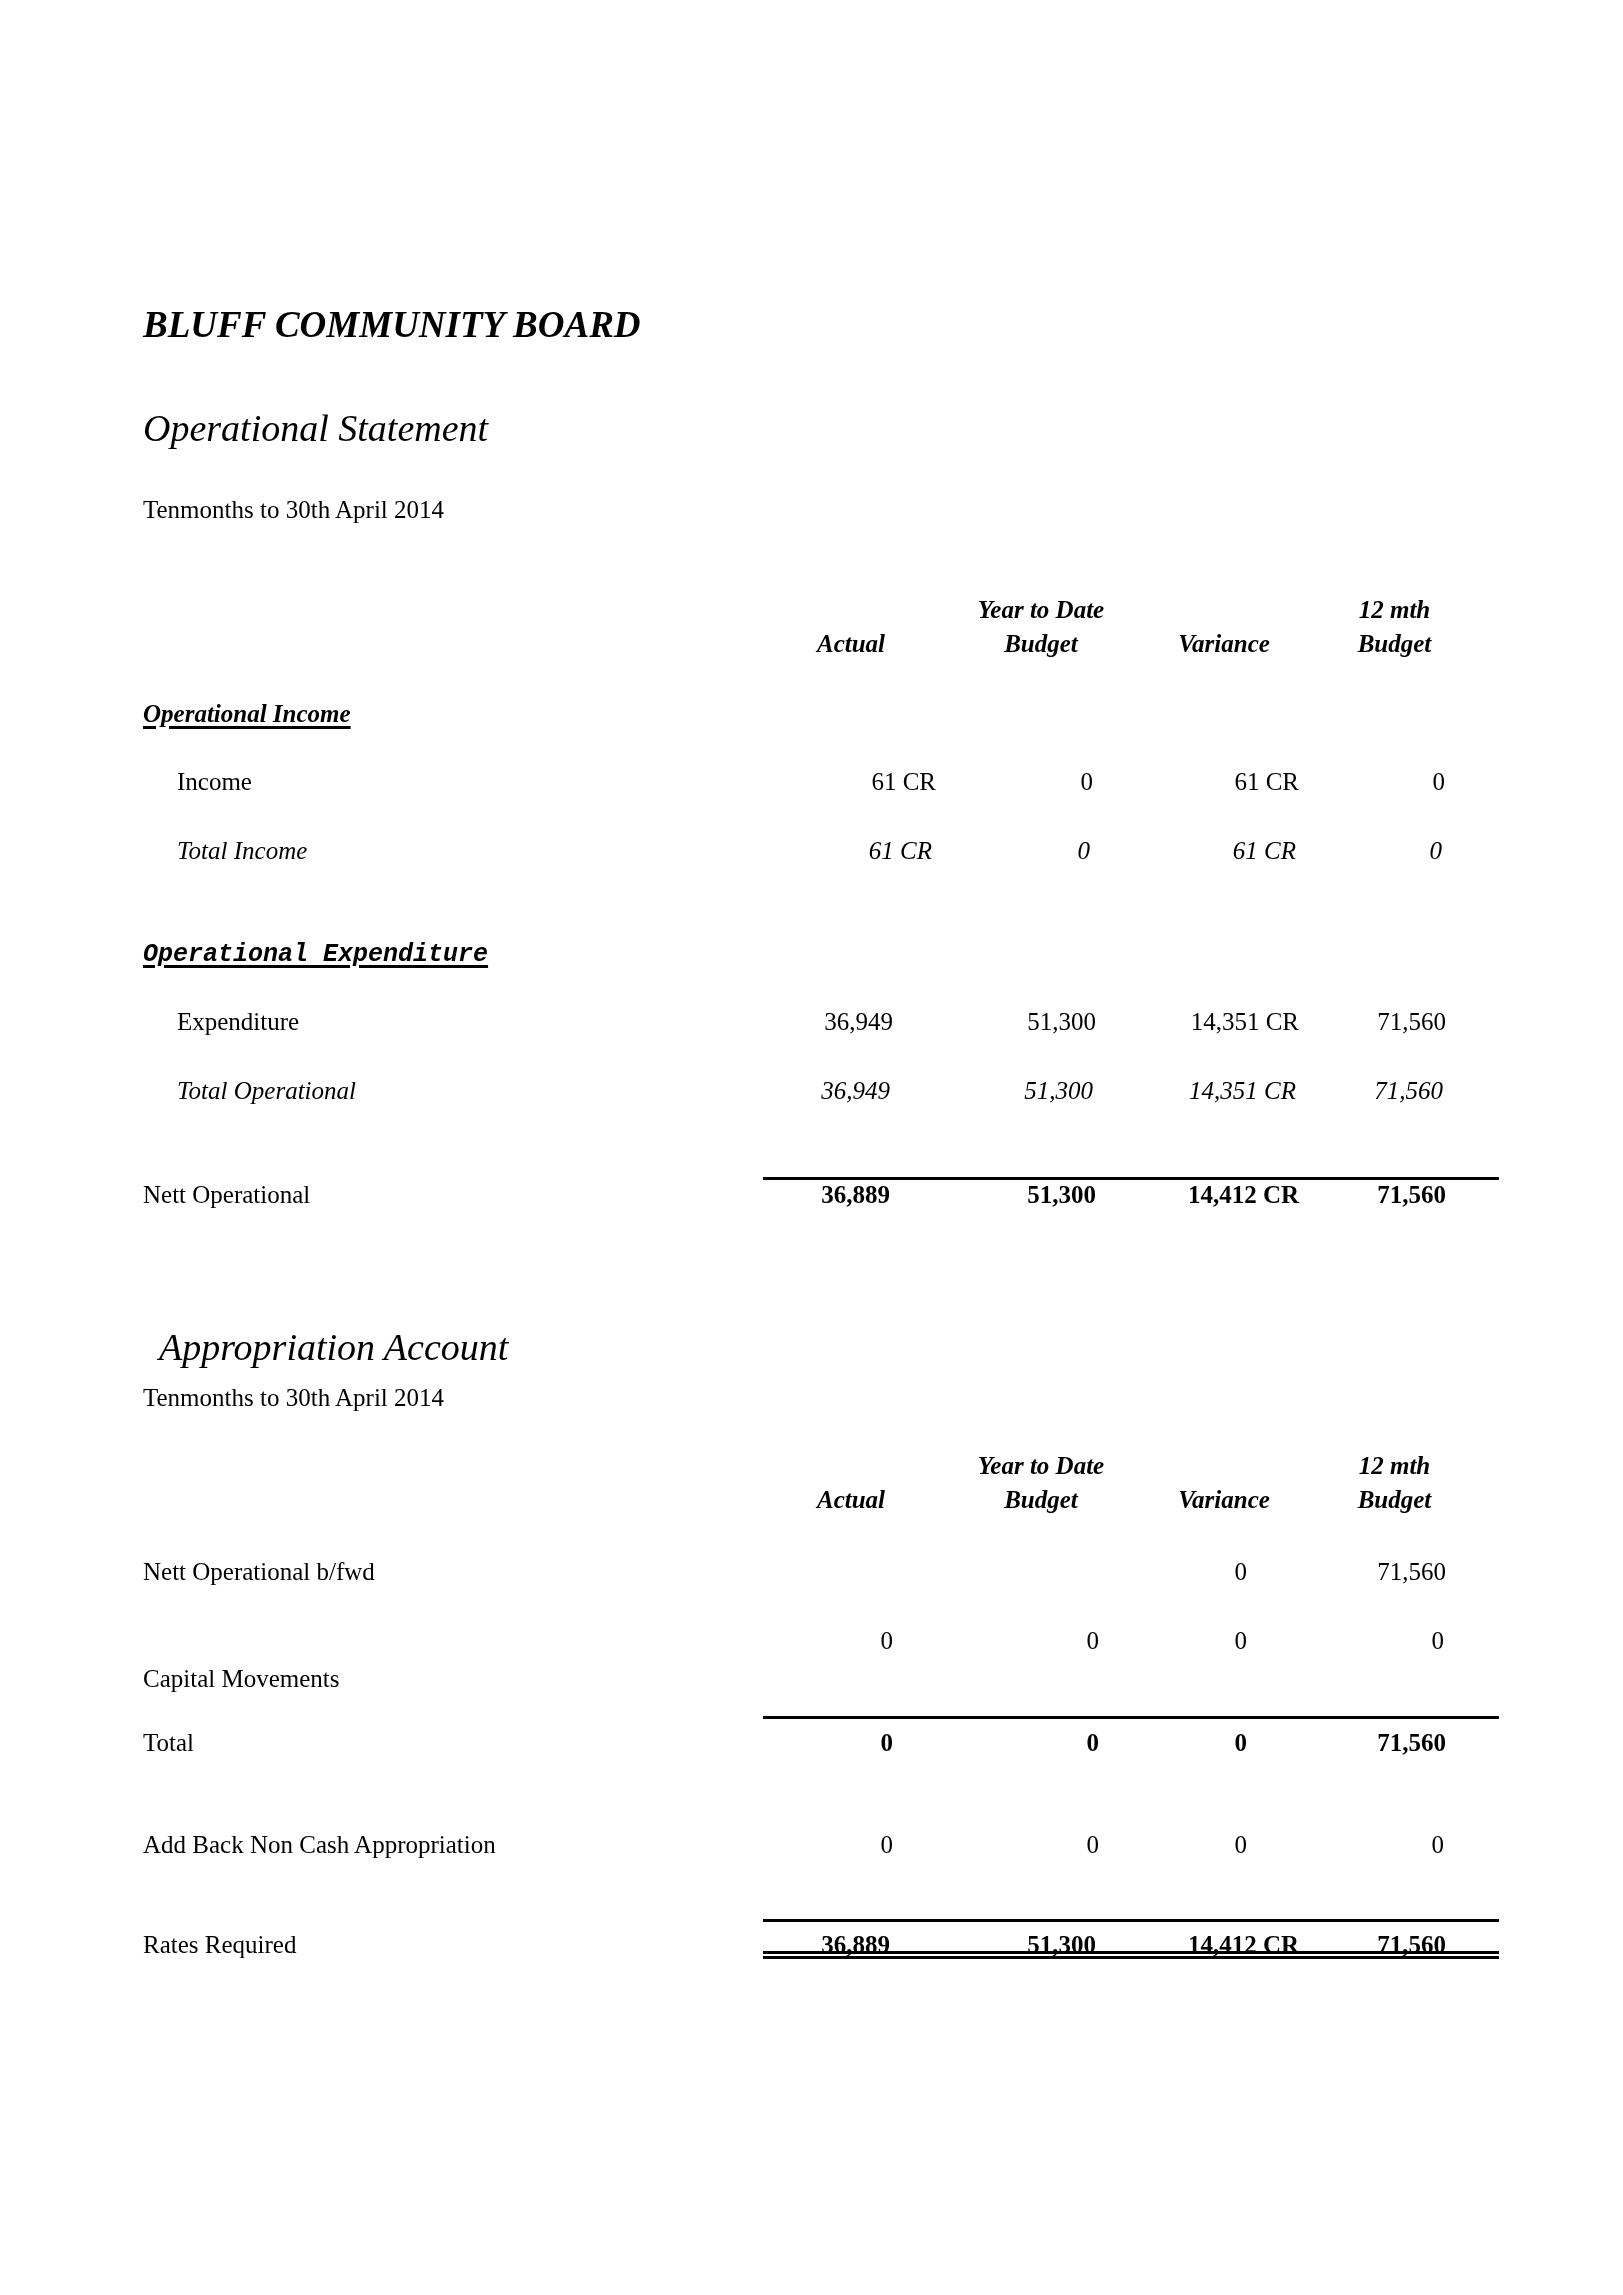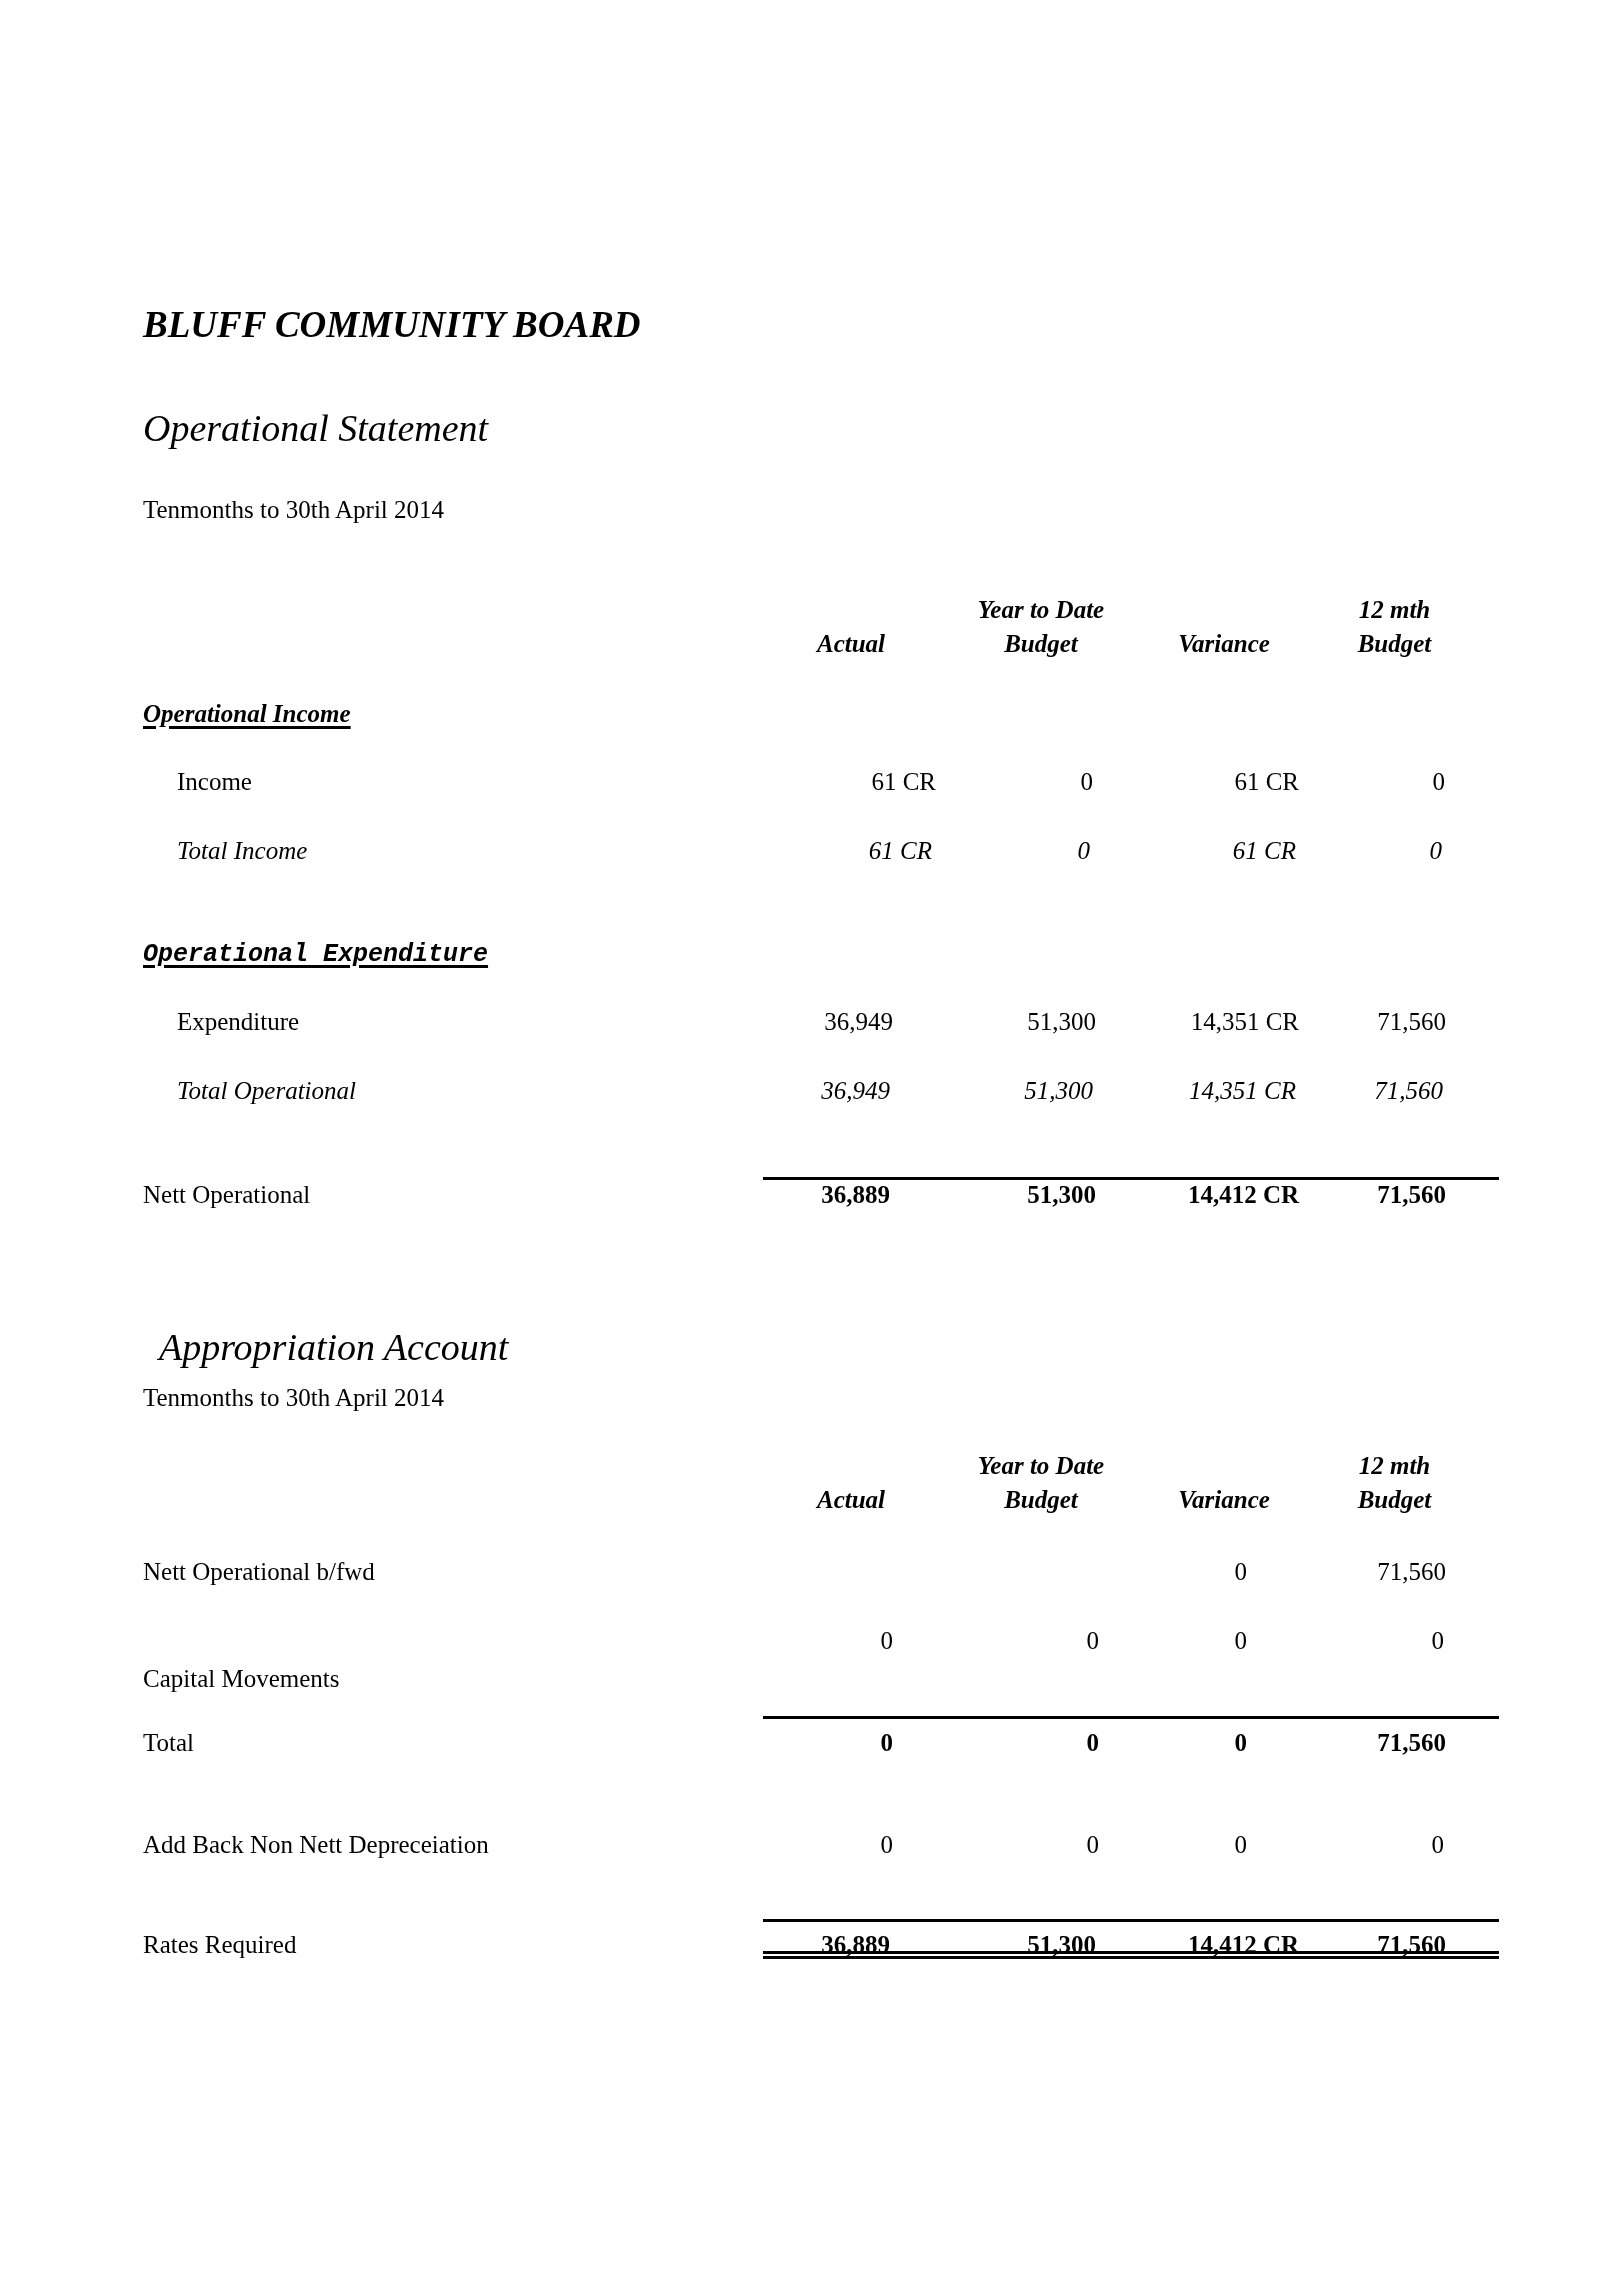--- a/index.html
+++ b/index.html
@@ -138,21 +138,21 @@
   <div class="rule" style="top:1716px;"></div>
   <div>
     <div class="abs row-label bold" style="left:143px; top:1729px;">Total</div>
     <div class="abs num bold" style="right:730px; top:1729px;">0</div>
     <div class="abs num bold" style="right:524px; top:1729px;">0</div>
     <div class="abs num bold" style="right:376px; top:1729px;">0</div>
     <div class="abs num bold" style="right:177px; top:1729px;">71,560</div>
   </div>
 
   <div>
-    <div class="abs row-label" style="left:143px; top:1831px;">Add Back Non Nett Depreceiation</div>
+    <div class="abs row-label" style="left:143px; top:1831px;">Add Back Non Cash Appropriation</div>
     <div class="abs num" style="right:730px; top:1831px;">0</div>
     <div class="abs num" style="right:524px; top:1831px;">0</div>
     <div class="abs num" style="right:376px; top:1831px;">0</div>
     <div class="abs num" style="right:179px; top:1831px;">0</div>
   </div>
 
   <div class="rule" style="top:1919px;"></div>
   <div>
     <div class="abs row-label bold" style="left:143px; top:1931px;">Rates Required</div>
     <div class="abs num bold" style="right:733px; top:1931px;">36,889</div>

